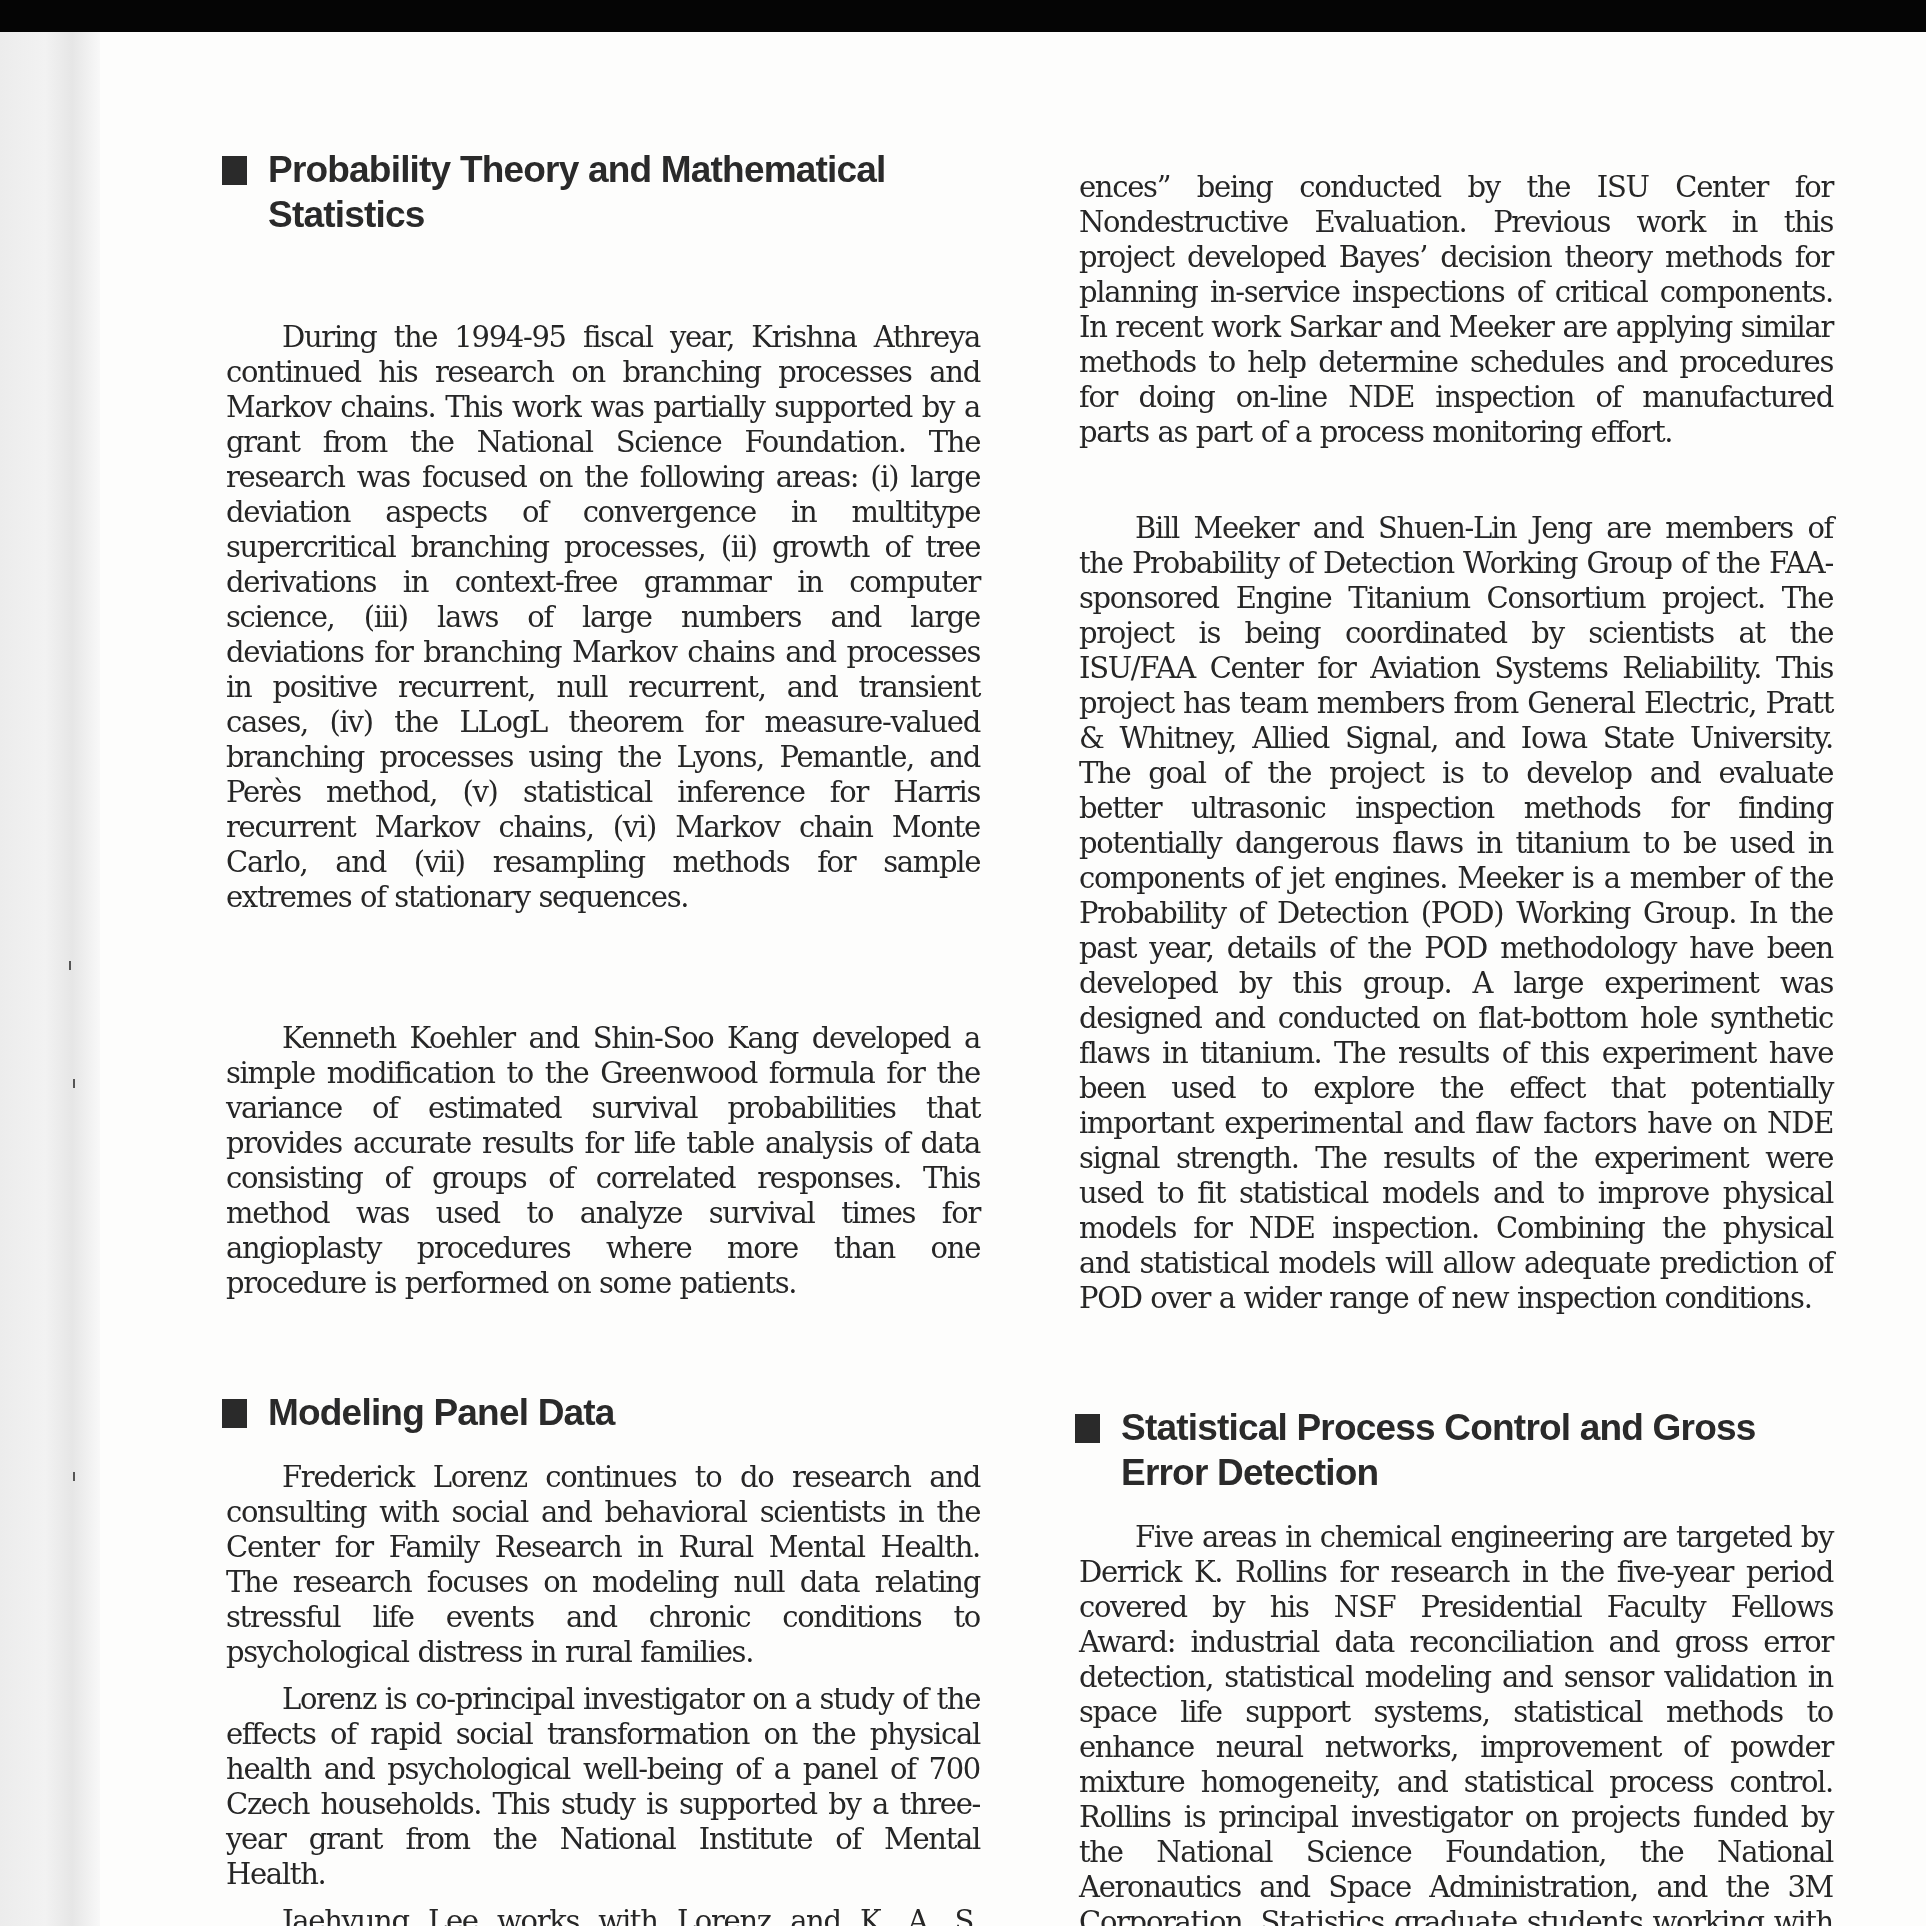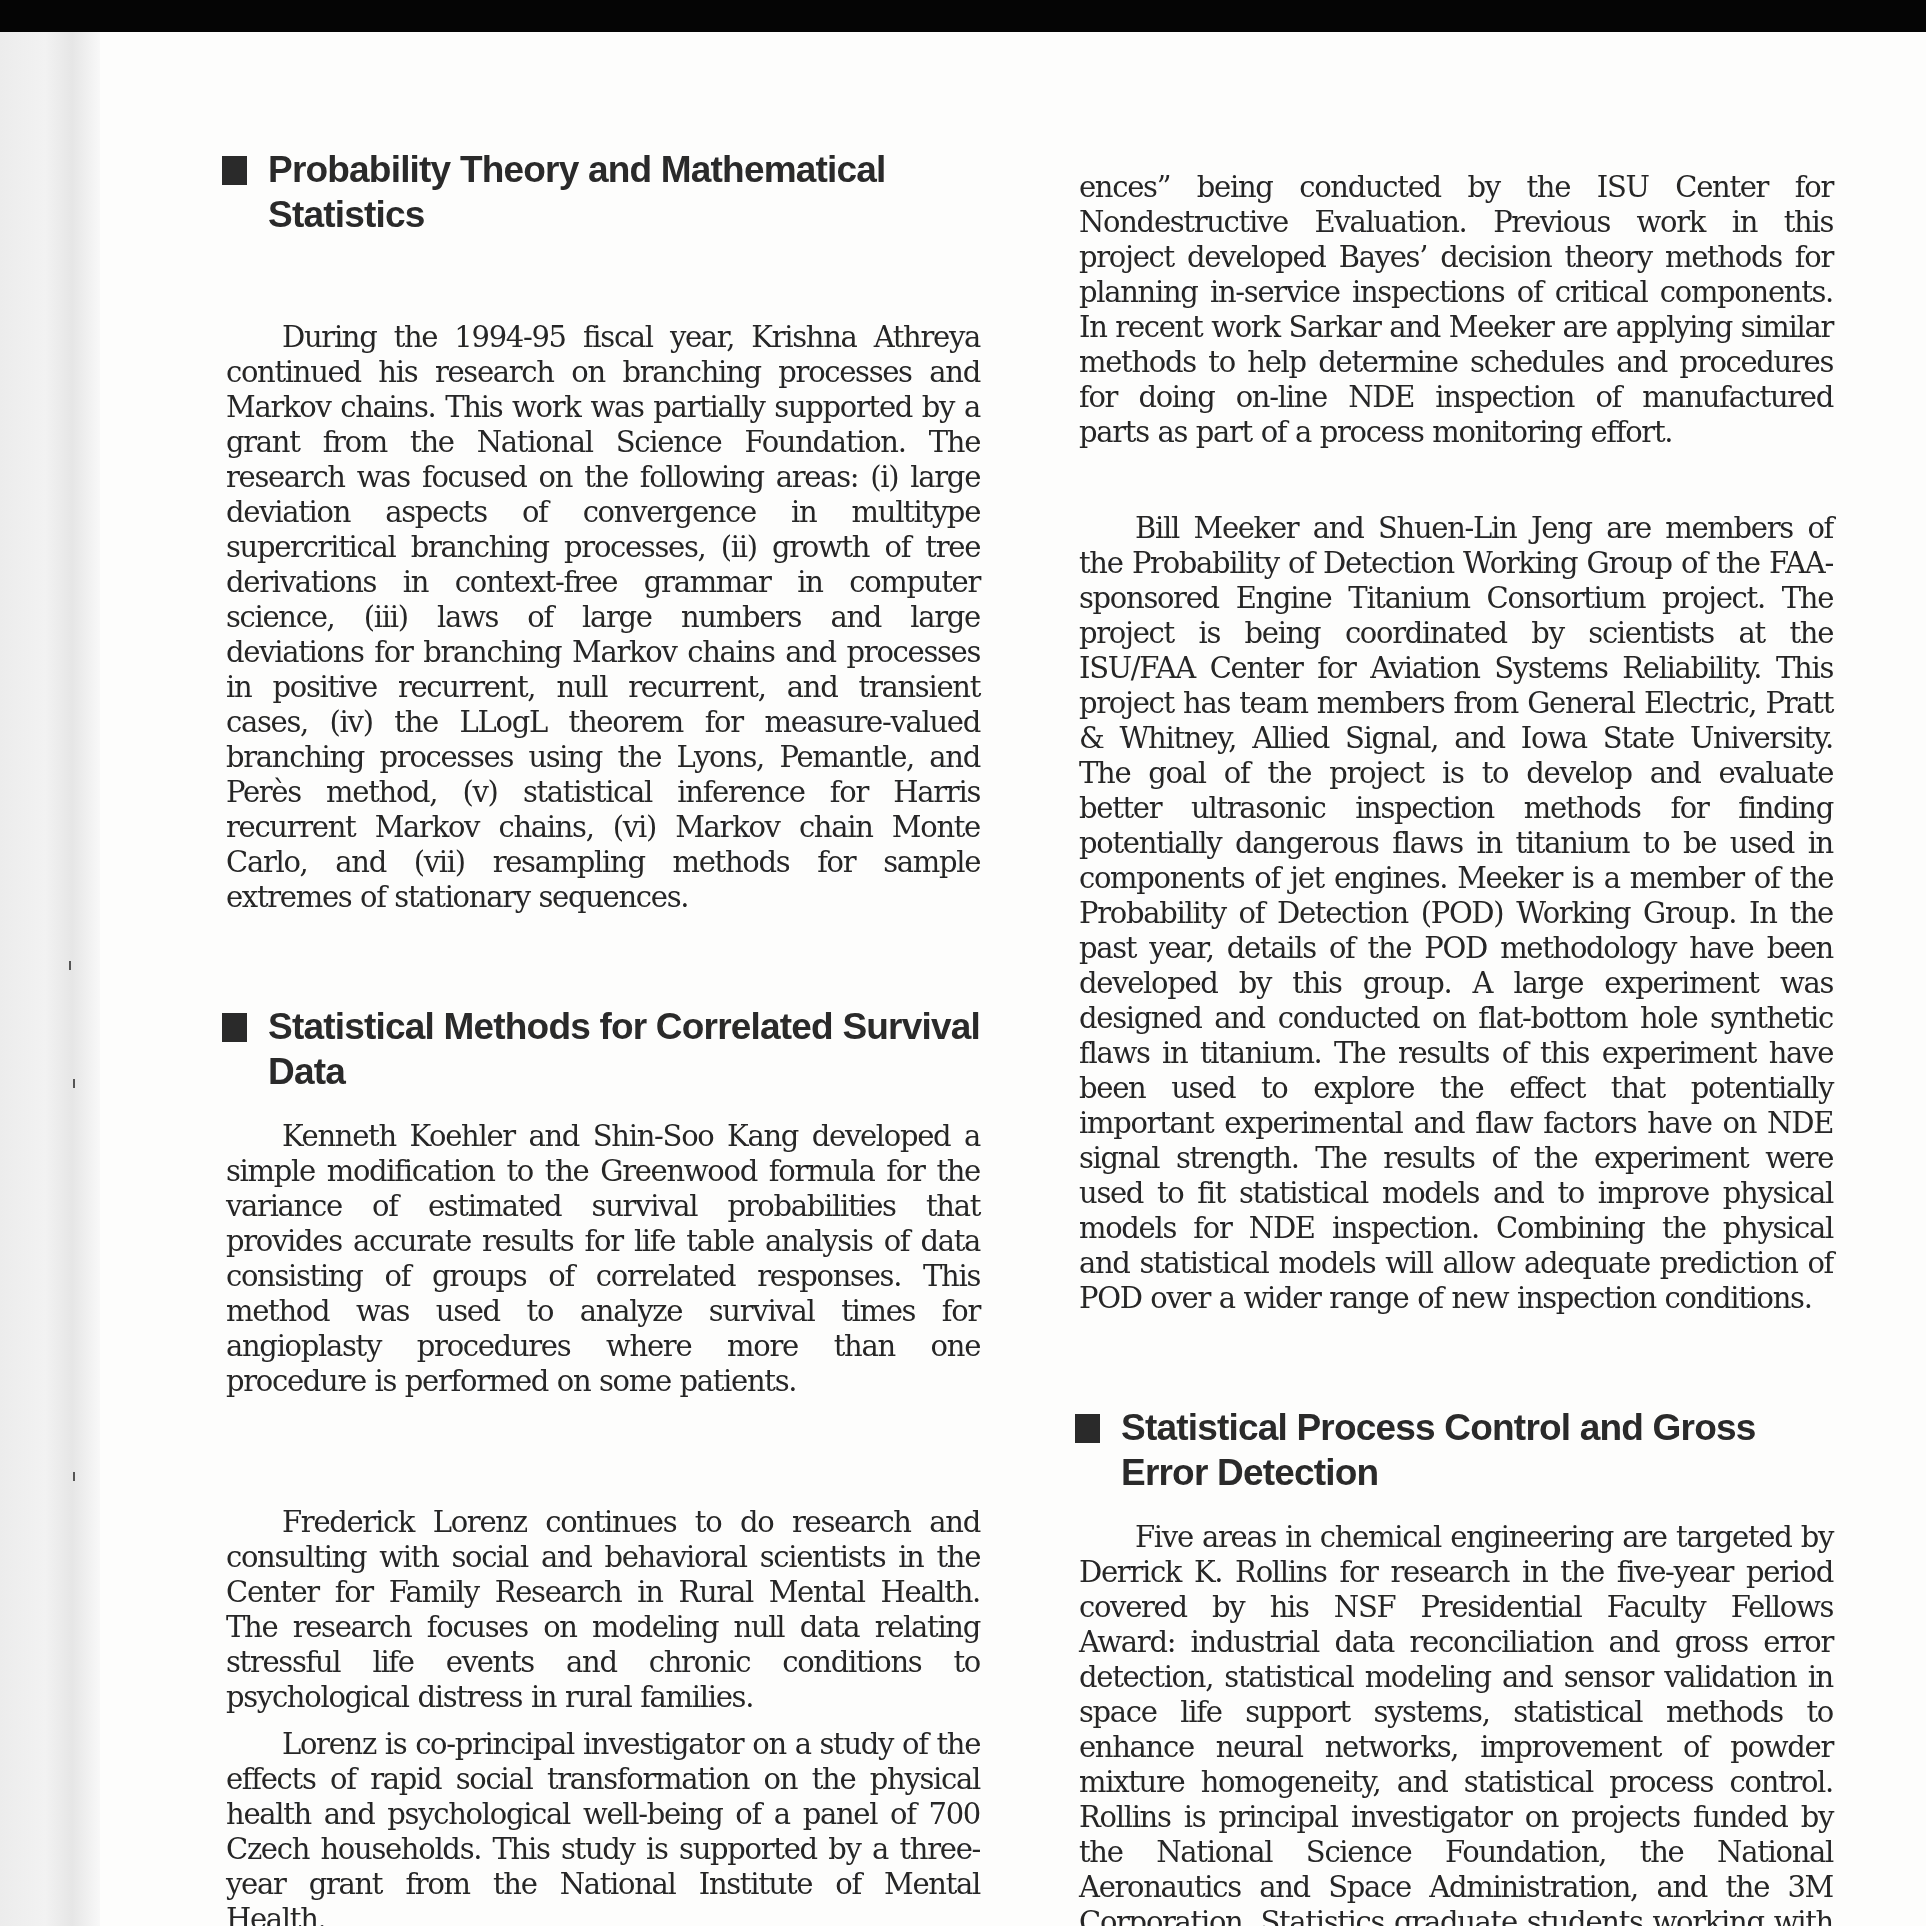--- a/index.html
+++ b/index.html
@@ -83,31 +83,31 @@
       <span class="bullet-icon"><span class="pattern"></span></span>
       <span>Probability Theory and  Mathematical Statistics</span>
     </h2>
     <div class="gap-a"></div>
     <p class="para indent">During the 1994-95 fiscal year, Krishna Athreya continued his research on branching processes and Markov chains.  This work was partially supported by a grant from the National Science Foundation. The research was focused on the following areas: (i) large deviation aspects of convergence in multitype supercritical branching processes, (ii) growth of tree derivations in context-free grammar in computer science, (iii) laws of large numbers and large deviations for branching Markov chains and processes in positive recurrent, null recurrent, and transient cases, (iv) the LLogL theorem for measure-valued branching processes using the Lyons, Pemantle, and Perès method, (v) statistical inference for Harris recurrent Markov chains, (vi) Markov chain Monte Carlo, and (vii) resampling methods for sample extremes of stationary sequences.</p>
   </section>
 
   <div class="gap-d"></div>
 
   <section>
-    <h2 class="section-heading">
-      <span class="bullet-icon"><span class="pattern"></span></span>
-      <span>Statistical Methods for Correlated Survival Data</span>
-    </h2>
     <div class="gap-c"></div>
     <p class="para indent">Kenneth Koehler and Shin-Soo Kang developed a simple modification to the Greenwood formula for the variance of estimated survival probabilities that provides accurate results for life table analysis of data consisting of groups of correlated responses. This method was used to analyze survival times for angioplasty procedures where more than one procedure is performed on some patients.</p>
   </section>
 
   <div class="gap-d"></div>
 
   <section>
+    <h2 class="section-heading">
+      <span class="bullet-icon"><span class="pattern"></span></span>
+      <span>Modeling Panel Data</span>
+    </h2>
     <div class="gap-c"></div>
     <p class="para indent">Frederick Lorenz continues to do research and consulting with social and behavioral scientists in the Center for Family Research in Rural Mental Health. The research focuses on modeling null data relating stressful life events and chronic conditions to psychological distress in rural families.</p>
     <p class="para indent">Lorenz is co-principal investigator on a study of the effects of rapid social transformation on the physical health and psychological well-being of a panel of 700 Czech households.  This study is supported by a three-year grant from the National Institute of Mental Health.</p>
     <p class="para indent">Jaehyung Lee works with Lorenz and K. A. S. Wickrama, Rural Health Research Centers, to manage large data sets.  Chungyeol Shin works with another faculty member in the Rural Health Research Centers, Richard Spoth, on Project Family, a large-scale study of families with children at risk for drug problems.</p>
   </section>
 
 </div>
 
 <div class="column col-right">
   <p class="para">ences” being conducted by the ISU Center for Nondestructive Evaluation.  Previous work in this project developed Bayes’ decision theory methods for planning in-service inspections of critical components.  In recent work Sarkar and Meeker are applying similar methods to help determine schedules and procedures for doing on-line NDE inspection of manufactured parts as part of a process monitoring effort.</p>

